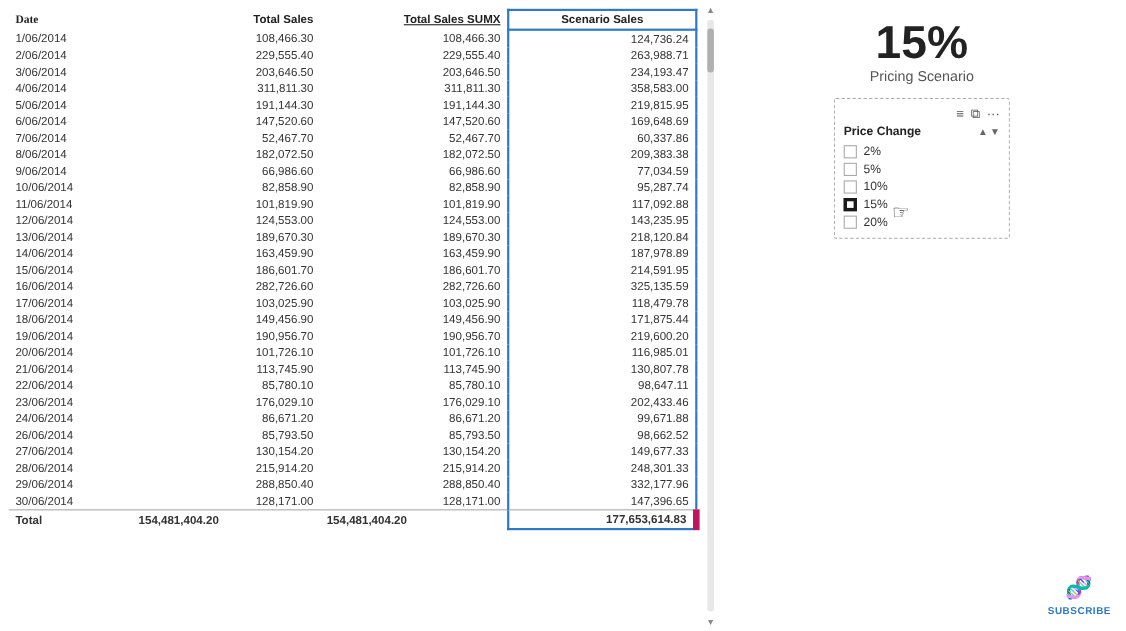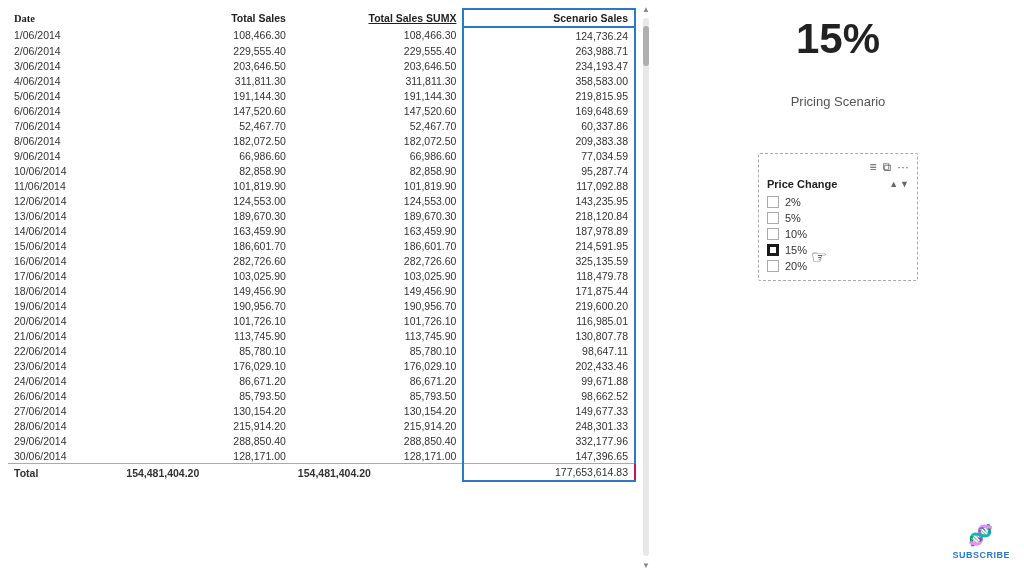--- a/index.html
+++ b/index.html
@@ -60,24 +60,24 @@
     }
 
     .data-table tfoot tr td {
       font-weight: 700;
       padding: 2px 6px;
       border-top: 1px solid #aaa;
     }
 
     .data-table tfoot tr td.scenario-col {
       border-left: 2px solid #2d79c7;
-      border-right: 2px solid #be185d;
+      border-right: 6px solid #be185d;
       border-bottom: 2px solid #2d79c7;
       text-align: right;
-      font-weight: 400;
+      font-weight: 700;
       margin-top: 25px;
     }
 
     
     .scrollbar-area {
       width: 12px;
       height: 574px;
       display: flex;
       flex-direction: column;
       align-items: center;
@@ -114,21 +114,20 @@
     }
 
     
     .right-panel {
       flex: 1;
       display: flex;
       flex-direction: column;
       align-items: center;
       padding-top: 16px;
       position: relative;
-      gap: 32px;
     }
 
     .pricing-title-pct {
       font-size: 42px;
       font-weight: 700;
       color: #222;
       line-height: 1.1;
       text-align: center;
     }
 
@@ -255,21 +254,21 @@
 </head>
 <body>
 
 <div class="table-area">
   <table class="data-table">
     <thead>
       <tr>
         <th class="col-date">Date</th>
         <th class="col-total" style="text-align:right">Total Sales</th>
         <th class="col-sumx" style="text-align:right">Total Sales SUMX</th>
-        <th class="col-scenario scenario-col" style="text-align:right">Scenario Sales</th>
+        <th class="col-scenario scenario-col" style="text-align:center">Scenario Sales</th>
       </tr>
     </thead>
     <tbody id="table-body">
     <tr>
       <td>1/06/2014</td>
       <td class="num">108,466.30</td>
       <td class="num">108,466.30</td>
       <td class="num scenario-col">124,736.24</td>
     </tr>
         <tr>

